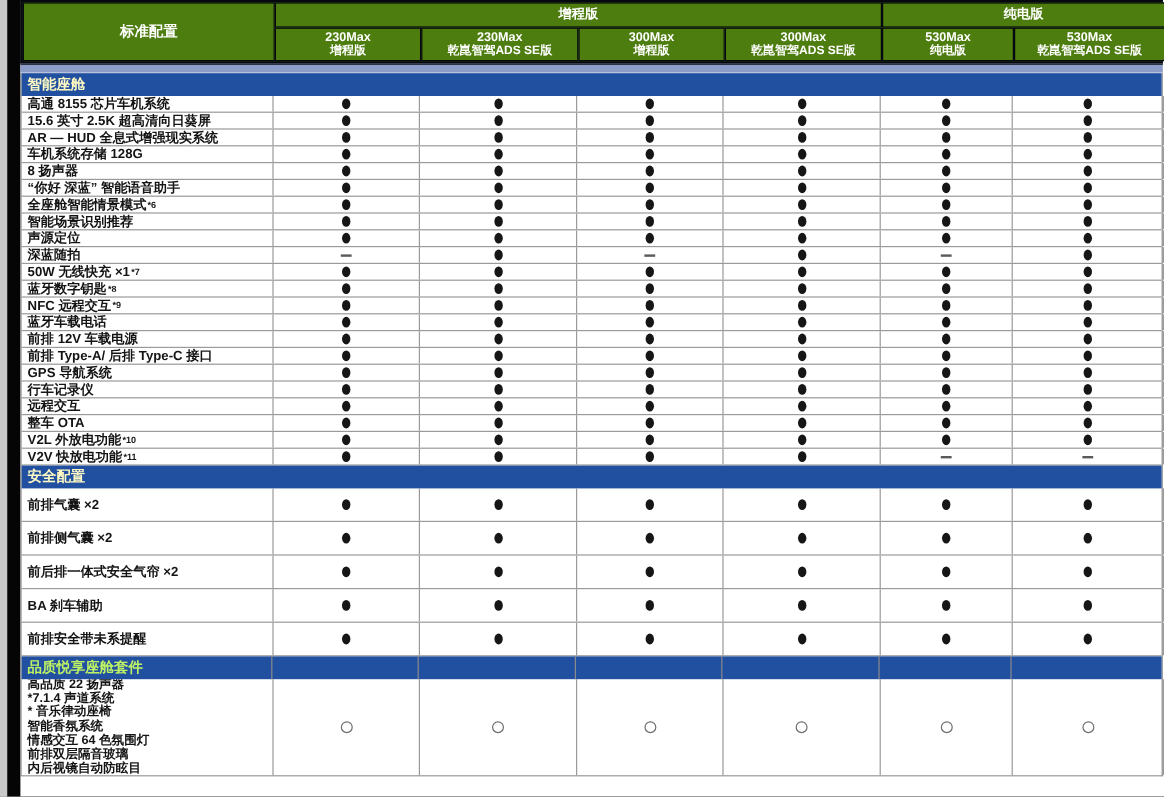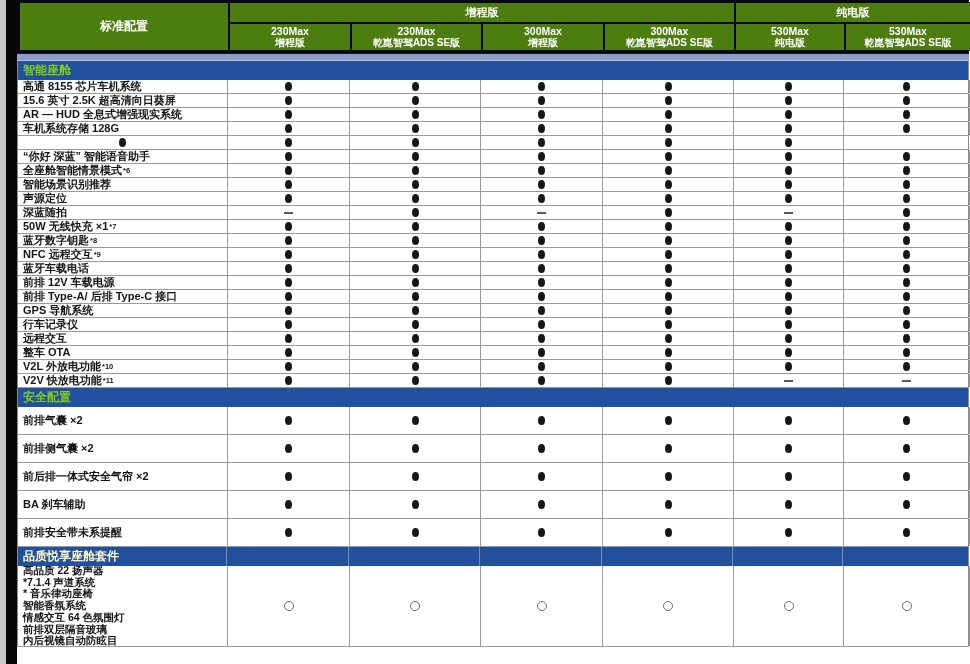--- a/index.html
+++ b/index.html
@@ -19,25 +19,25 @@
   .grp-er{grid-row:1;grid-column:2/6;font-size:11px;font-weight:700;}
   .grp-ev{grid-row:1;grid-column:6/8;font-size:11px;font-weight:700;}
   .model{grid-row:2;font-size:10.5px;font-weight:700;}
   .model .l2{font-size:10px;font-weight:700;}
 
   
   #sep{height:6px;background:#8b9cc9;border-top:1px solid #15151d;border-bottom:1px solid #b9c2dd;}
 
   
   #body{border-left:1px solid #8a8a8a;border-right:1px solid #8a8a8a;border-bottom:1px solid #9a9a9a;box-sizing:border-box;}
-  .band{height:19px;background:#2150a0;color:#84cc16;font-size:12px;font-weight:700;
+  .band{height:19px;background:#2150a0;color:#fef9c3;font-size:12px;font-weight:700;
         display:flex;align-items:center;padding-left:5px;box-sizing:border-box;}
   .band-grid{height:19px;background:#2150a0;display:grid;
         grid-template-columns:209px 122px 131px 122px 131px 110px 127px;box-sizing:border-box;}
-  .band-grid .bcell{border-right:1px solid #8a8a8a;box-sizing:border-box;color:#fef9c3;
+  .band-grid .bcell{border-right:1px solid #8a8a8a;box-sizing:border-box;color:#bef264;
         font-size:12px;font-weight:700;display:flex;align-items:center;padding-left:5px;}
   .band-grid .bcell:last-child{border-right:none;}
   .row{display:grid;grid-template-columns:210px 122px 131px 122px 131px 110px 126px;
        border-bottom:1px solid #9a9a9a;box-sizing:border-box;}
   .row.sec0{height:14px;}
   .row.sec1{height:28px;}
   .row.sec2{height:80px;border-bottom:none;}
   .cell{border-right:1px solid #9a9a9a;box-sizing:border-box;display:flex;align-items:center;
         justify-content:center;overflow:hidden;}
   .cell:last-child{border-right:1px solid #9a9a9a;}
@@ -188,20 +188,23 @@
             <span class="sym sym-dot"></span>
           </div>
           <div class="cell">
             <span class="sym sym-dot"></span>
           </div>
           <div class="cell">
             <span class="sym sym-dot"></span>
           </div>
         </div>
         <div class="row sec0">
+          <div class="cell label-cell">
+            <span>8 扬声器</span>
+          </div>
           <div class="cell">
             <span class="sym sym-dot"></span>
           </div>
           <div class="cell">
             <span class="sym sym-dot"></span>
           </div>
           <div class="cell">
             <span class="sym sym-dot"></span>
           </div>
           <div class="cell">

